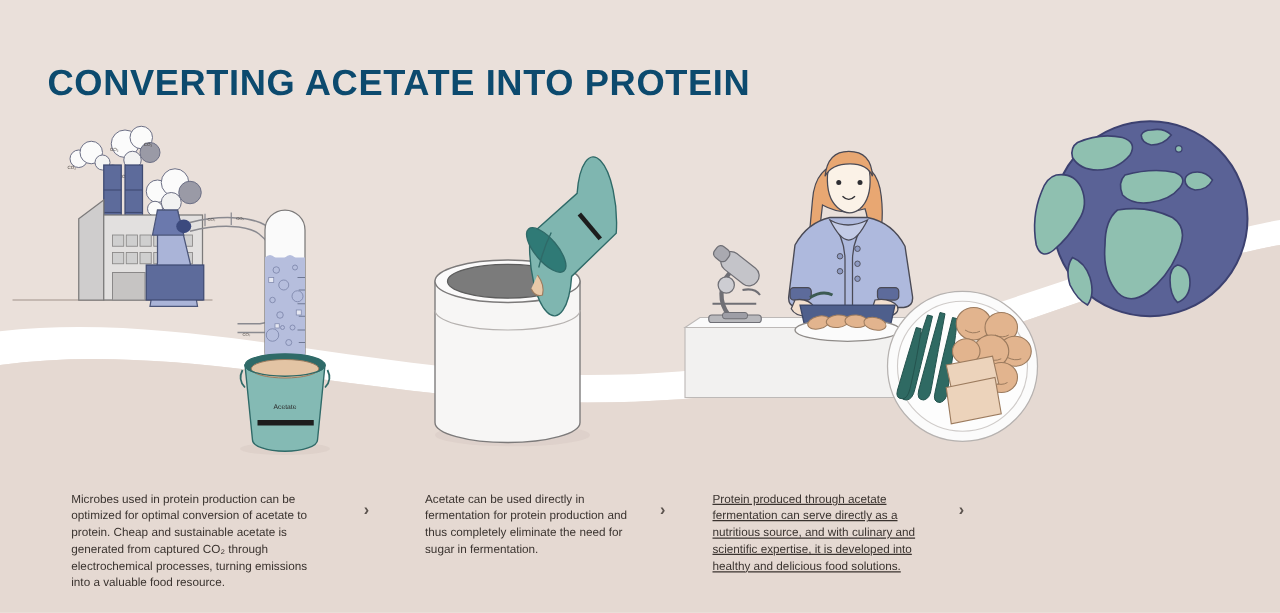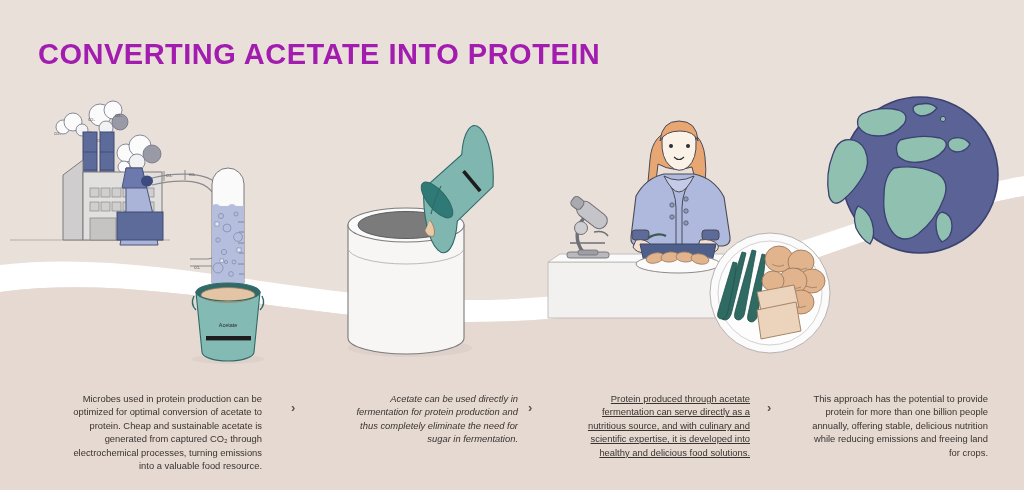--- a/index.html
+++ b/index.html
@@ -10,36 +10,36 @@
     position:relative;
   }
 
   .stage{position:absolute;inset:0;}
 
   
   .bg-svg{position:absolute;left:0;top:0;width:1024px;height:490px;}
 
   
   .title{
-    position:absolute;left:38px;top:38px;
+    position:absolute;left:38px;top:51px;
     font-size:29px;font-weight:bold;letter-spacing:.5px;
-    color:#a21caf;white-space:nowrap;
+    color:#0c4a6e;white-space:nowrap;
   }
 
   
   .ill{position:absolute;left:0;top:0;width:1024px;height:490px;}
 
   
   .captions{position:absolute;left:0;top:392px;width:1024px;height:98px;}
   .cap{
     position:absolute;top:0;
-    font-size:9.4px;line-height:13.4px;color:#3a332f;text-align:right;
+    font-size:9.4px;line-height:13.4px;color:#3a332f;
   }
   .cap1{left:57px;width:205px;}
-  .cap2{left:340px;width:178px;font-style:italic;}
+  .cap2{left:340px;width:178px;}
   .cap3{left:570px;width:180px;text-decoration:underline;}
   .cap4{left:803px;width:185px;}
 
   .chev{
     position:absolute;top:8px;
     font-size:13px;color:#5b534e;font-weight:600;
   }
   .chev1{left:291px;}
   .chev2{left:528px;}
   .chev3{left:767px;}
@@ -328,16 +328,15 @@
   <div class="captions">
     <div class="cap cap1">Microbes used in protein production can be optimized for optimal conversion of acetate to protein. Cheap and sustainable acetate is generated from captured CO₂ through electrochemical processes, turning emissions into a valuable food resource.</div>
     <div class="chev chev1">›</div>
 
     <div class="cap cap2">Acetate can be used directly in fermentation for protein production and thus completely eliminate the need for sugar in fermentation.</div>
     <div class="chev chev2">›</div>
 
     <div class="cap cap3">Protein produced through acetate fermentation can serve directly as a nutritious source, and with culinary and scientific expertise, it is developed into healthy and delicious food solutions.</div>
     <div class="chev chev3">›</div>
 
-    <div class="cap cap4">This approach has the potential to provide protein for more than one billion people annually, offering stable, delicious nutrition while reducing emissions and freeing land for crops.</div>
   </div>
 
 </div>
 
 </body></html>

